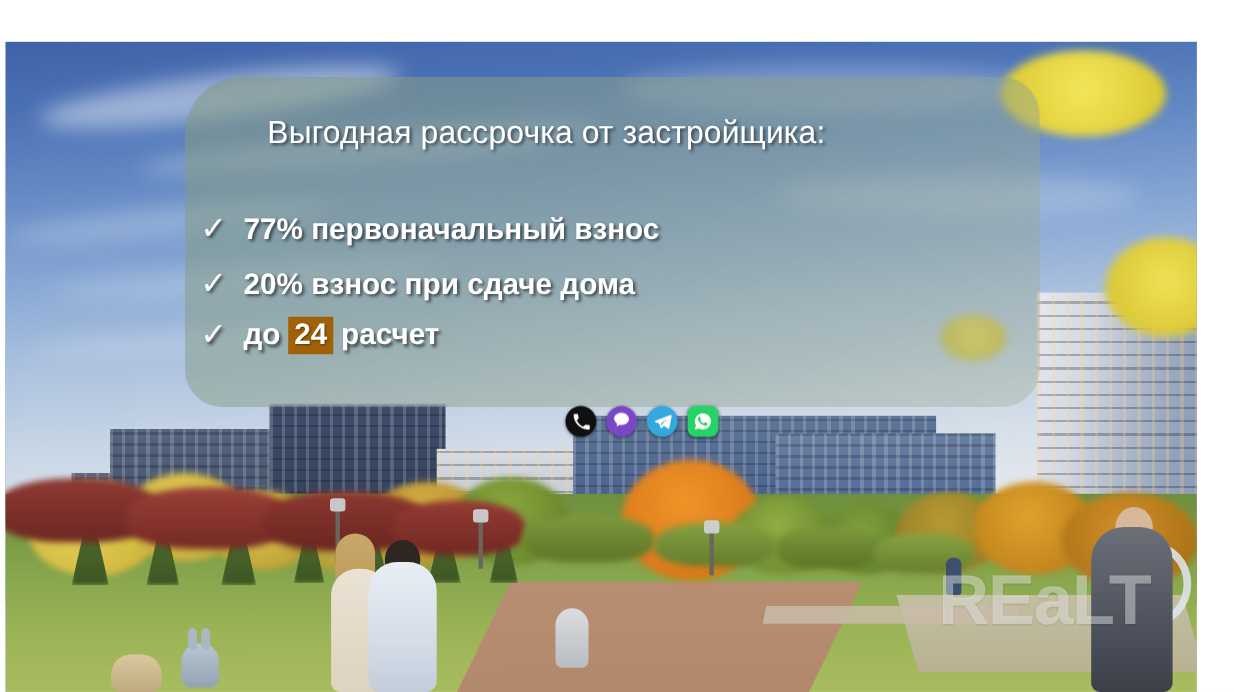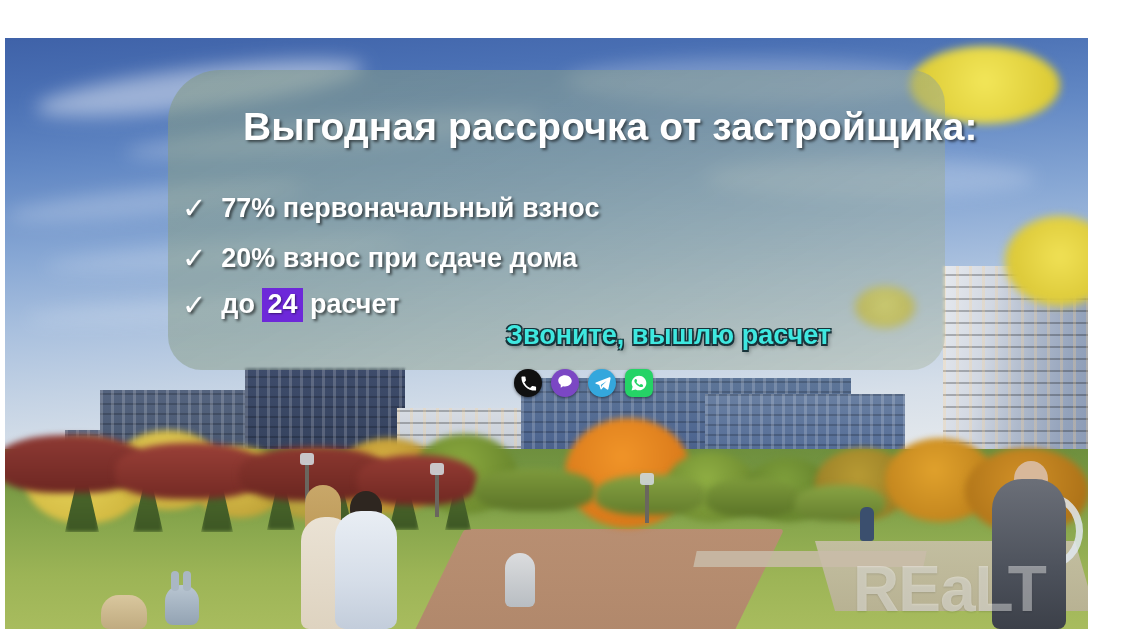--- a/index.html
+++ b/index.html
@@ -177,38 +177,38 @@
   .panel{
     position:absolute;left:168px;top:70px;width:777px;height:300px;
     background:linear-gradient(150deg,rgba(131,154,131,.58) 0%,rgba(140,160,140,.52) 45%,rgba(168,180,158,.42) 100%);
     border-radius:52px 34px 34px 34px;
     backdrop-filter:blur(1px);
   }
 
   
   .txt{position:absolute;color:#fff;white-space:nowrap;}
   .headline{
-    left:243px;top:105px;font-size:39px;font-weight:bold;letter-spacing:.1px;
+    left:243px;top:105px;font-size:29px;font-weight:normal;letter-spacing:.1px;
     text-shadow:2px 2px 3px rgba(0,0,0,.55);
   }
   .subhead{
     left:331px;top:150px;font-size:27px;font-weight:bold;
     text-shadow:2px 2px 3px rgba(0,0,0,.55);
   }
   .bullet{
     font-size:27px;font-weight:bold;
     text-shadow:2px 2px 3px rgba(0,0,0,.6);
     display:flex;align-items:center;gap:15px;
   }
   .bullet .tick{font-size:29px;font-weight:normal;line-height:1;}
   .b1{left:182px;top:193px;}
   .b2{left:182px;top:243px;}
   .b3{left:182px;top:288px;}
   .redact{
-    background:#6d28d9;padding:1px 5px 2px 5px;display:inline-block;
+    background:#a16207;padding:1px 5px 2px 5px;display:inline-block;
     text-shadow:1px 1px 2px rgba(0,0,0,.45);
   }
   .cta{
     left:506px;top:320px;font-size:27px;font-weight:bold;color:#3fe8e0;
     text-shadow:
       -1.5px -1.5px 0 #17333a, 1.5px -1.5px 0 #17333a,
       -1.5px  1.5px 0 #17333a, 1.5px  1.5px 0 #17333a,
       2px 3px 4px rgba(0,0,0,.45);
   }
   .contact-row{
@@ -326,21 +326,21 @@
     <div class="person-far"></div>
     <div class="couple-f-hair"></div>
     <div class="couple-f"></div>
     <div class="couple-m-head"></div>
     <div class="couple-m"></div>
     <div class="bunny"></div>
     <div class="dog"></div>
     <div class="person-r-head"></div>
     <div class="person-r"></div>
 
-    <div class="watermark" style="left:848px;top:470px;margin-top:44px;">REaLT</div>
+    <div class="watermark" style="left:848px;top:470px;">REaLT</div>
   </div>
 
   <div class="panel"></div>
 
   <div class="txt headline">Выгодная рассрочка от застройщика:</div>
 
   <div class="txt bullet b1">
     <span class="tick">✓</span>
     <span>77% первоначальный взнос</span>
   </div>
@@ -348,21 +348,20 @@
   <div class="txt bullet b2">
     <span class="tick">✓</span>
     <span>20% взнос при сдаче дома</span>
   </div>
 
   <div class="txt bullet b3">
     <span class="tick">✓</span>
     <span><span>до </span><span class="redact">24</span><span> расчет</span></span>
   </div>
 
-  <div class="txt cta">Звоните, вышлю расчет</div>
 
   <div class="contact-row">
 
     <span class="ico ico-phone">
       <svg width="17" height="17" viewBox="0 0 24 24" fill="#ffffff">
         <path d="M6.6 10.8c1.7 3.4 4.2 5.9 7.6 7.6l2.5-2.5c.3-.3.8-.4 1.2-.3 1.2.4 2.5.6 3.8.6.6 0 1 .4 1 1V21c0 .6-.4 1-1 1C10.5 22 2 13.5 2 3c0-.6.4-1 1-1h3.8c.6 0 1 .4 1 1 0 1.3.2 2.6.6 3.8.1.4 0 .9-.3 1.2l-2.5 2.8z"></path>
       </svg>
     </span>
 
     <span class="ico ico-viber">

